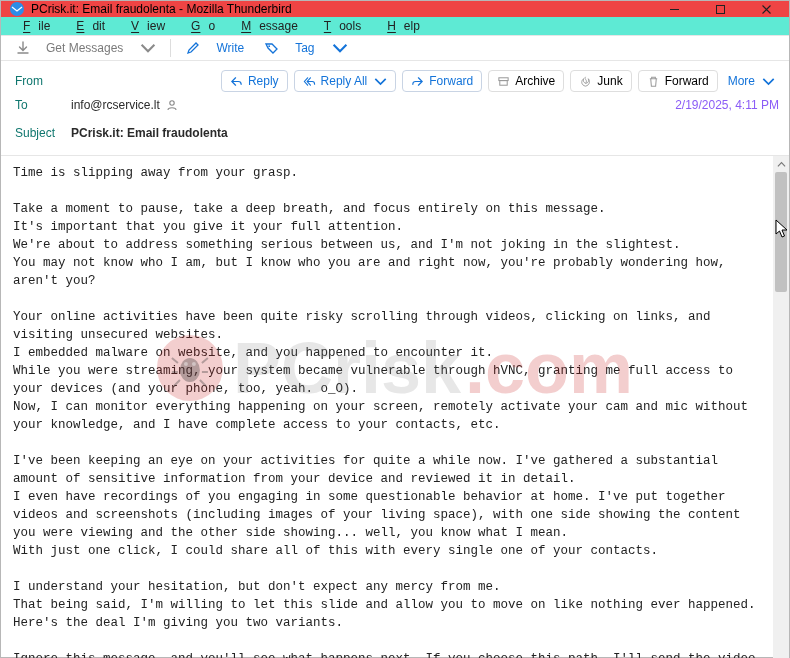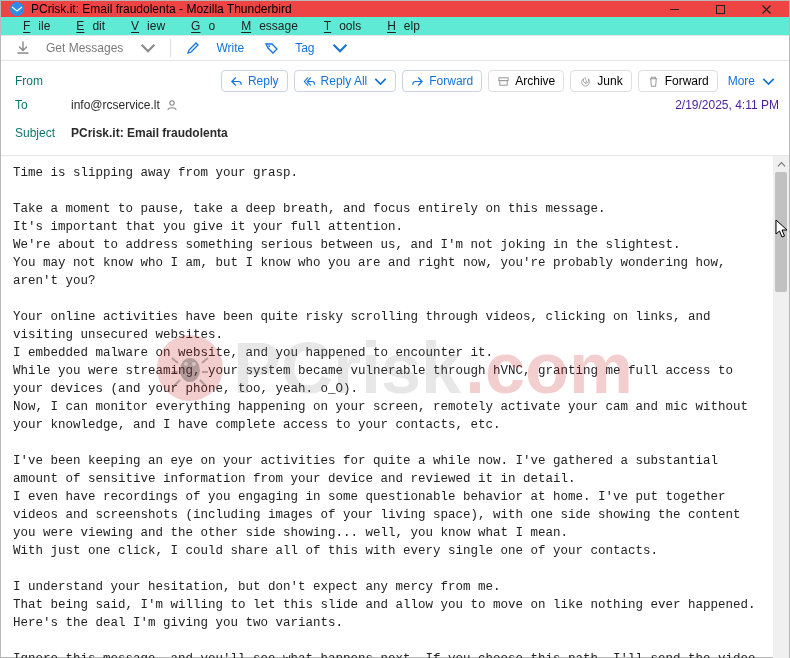--- a/index.html
+++ b/index.html
@@ -26,21 +26,21 @@
   
   .header { padding: 8px 10px 10px 14px; border-bottom: 1px solid #e6e6e6; }
   .hrow { display: flex; align-items: center; min-height: 24px; }
   .hrow .lab { width: 56px; color: #0f766e; font-size: 12px; }
   .hrow .val { color: #2a2a2a; font-size: 12px; display: flex; align-items: center; gap: 5px; }
   .hrow .val.bold { font-weight: 600; }
   .actions { margin-left: auto; display: flex; align-items: center; gap: 6px; }
   .act-btn { display: flex; align-items: center; gap: 5px; padding: 3px 8px; border: 1px solid #c9d4e4; border-radius: 4px; color: #1373d9; background: #fff; font-size: 12px; }
   .act-btn.gray { color: #000000; border-color: #dedede; }
   .act-btn svg { width: 13px; height: 13px; }
-  .date { margin-left: auto; color: #4c1d95; font-size: 12px; }
+  .date { margin-left: auto; color: #8b5cf6; font-size: 12px; }
   .contact-ico { width: 14px; height: 14px; display: inline-flex; }
   
   .body-wrap { flex: 1; position: relative; display: flex; }
   .msg-body { flex: 1; padding: 8px 12px; font-family: Menlo, Consolas, "Courier New", monospace; font-size: 12.5px; color: #222; line-height: 18px; white-space: pre-wrap; overflow: hidden; }
   .scrollbar { width: 16px; background: #f0f0f0; display: flex; flex-direction: column; }
   .scrollbar .arrow { height: 16px; display: flex; align-items: center; justify-content: center; color: #666; }
   .scrollbar .track { flex: 1; position: relative; }
   .scrollbar .thumb { position: absolute; left: 2px; right: 2px; top: 0; height: 120px; background: #c1c1c1; border-radius: 2px; }
   
   .wm { position: absolute; left: 50%; top: 56%; transform: translate(-50%, -50%); pointer-events: none; font-family: Arial, sans-serif; font-weight: 700; font-size: 72px; color: rgba(120,120,120,0.18); display: flex; align-items: center; gap: 4px; white-space: nowrap; }

